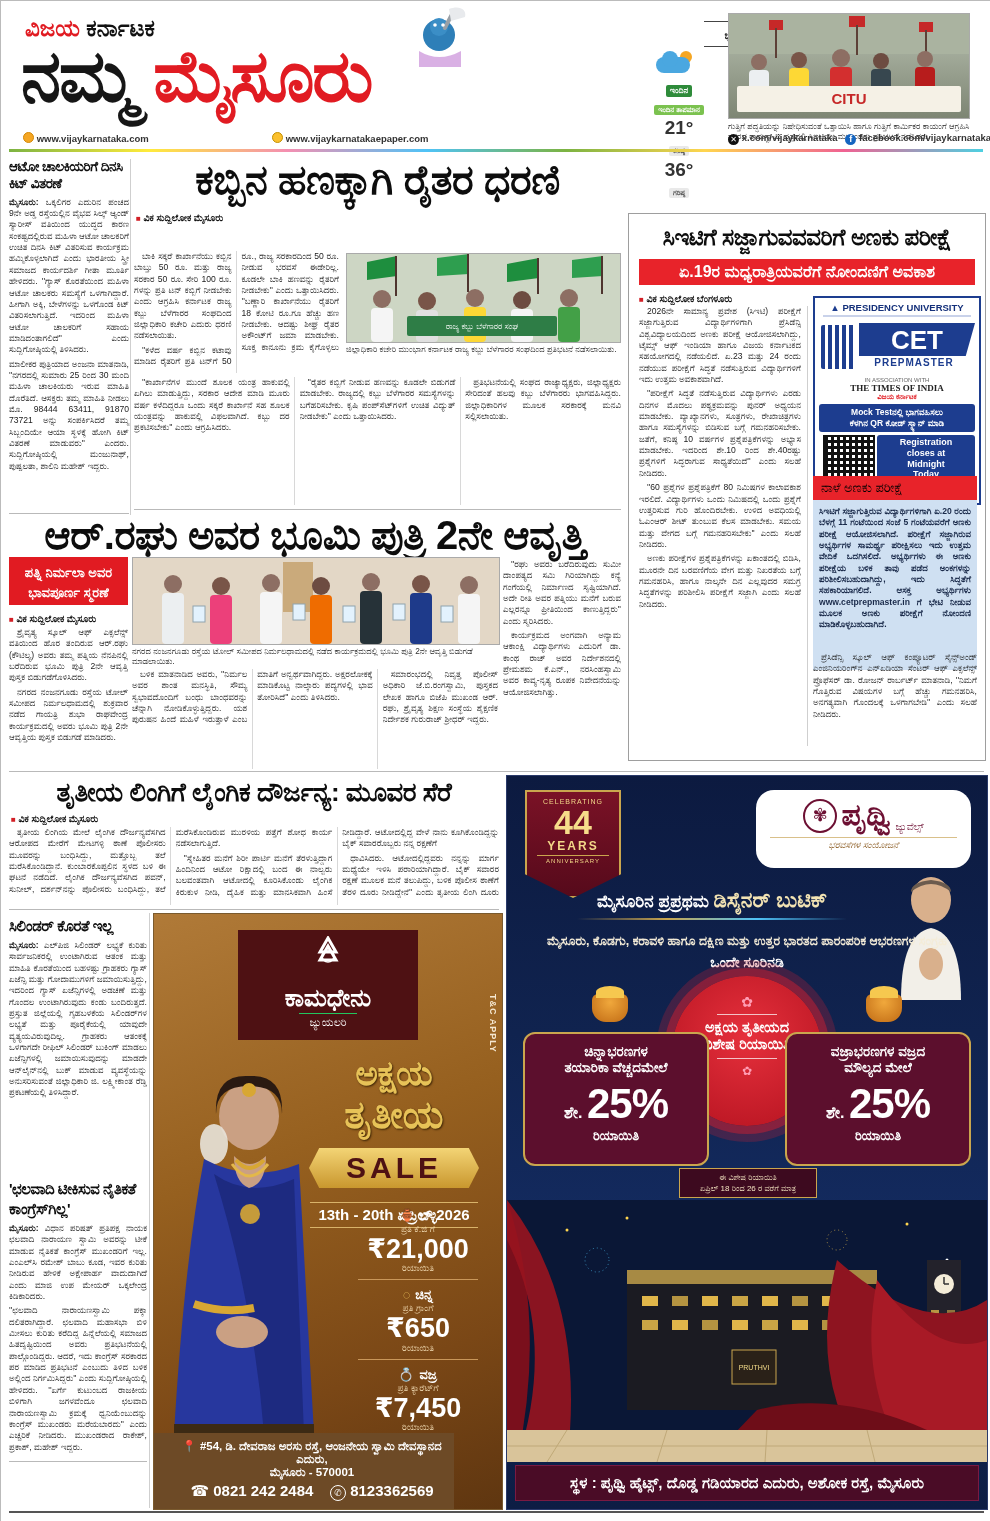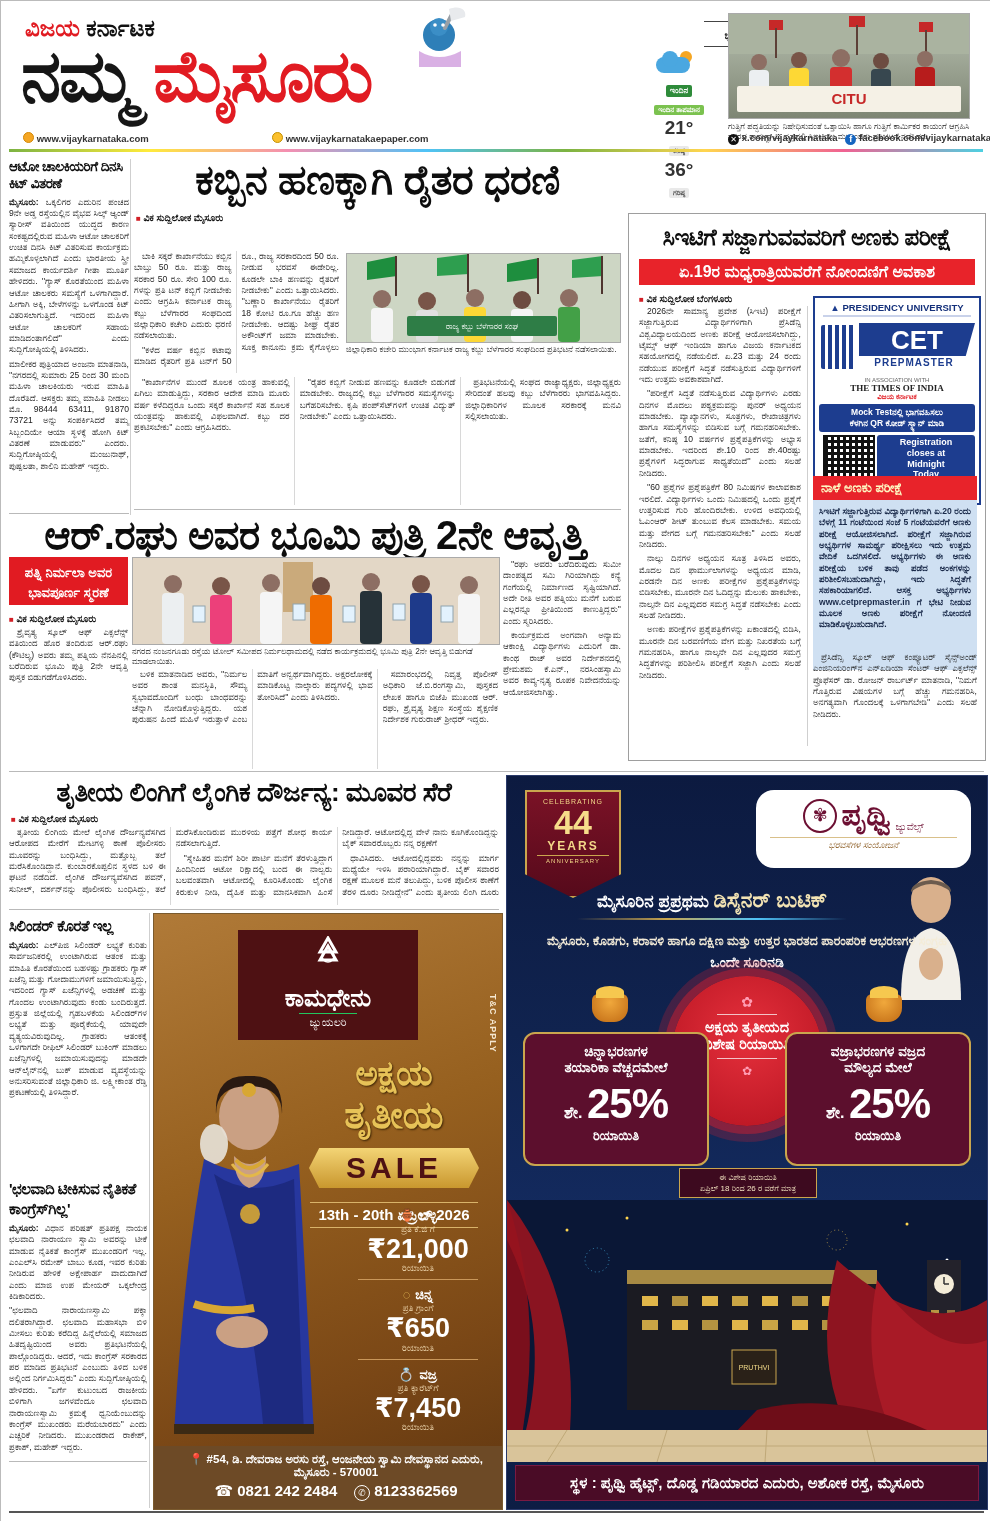--- a/index.html
+++ b/index.html
@@ -166,21 +166,20 @@
     <div class="headline" style="font-size:23px;text-align:center;margin-top:10px;">ಸಿಇಟಿಗೆ ಸಜ್ಜಾಗುವವವರಿಗೆ ಅಣಕು ಪರೀಕ್ಷೆ</div>
     <div style="margin:8px 10px 0 10px;background:#e8232a;color:#fff;font-size:16px;font-weight:bold;text-align:center;padding:4px 0;">ಏ.19ರ ಮಧ್ಯರಾತ್ರಿಯವರೆಗೆ ನೋಂದಣಿಗೆ ಅವಕಾಶ</div>
     <div class="byline" style="margin:8px 0 3px 10px;">
       <span class="sq">■</span>
       <span>ವಿಕ ಸುದ್ದಿಲೋಕ ಬೆಂಗಳೂರು</span>
     </div>
     <div class="abs k" style="left:10px;top:92px;width:162px;height:440px;overflow:hidden;">
       <p>2026ನೇ ಸಾಮಾನ್ಯ ಪ್ರವೇಶ (ಸಿಇಟಿ) ಪರೀಕ್ಷೆಗೆ ಸಜ್ಜಾಗುತ್ತಿರುವ ವಿದ್ಯಾರ್ಥಿಗಳಿಗಾಗಿ ಪ್ರೆಸಿಡೆನ್ಸಿ ವಿಶ್ವವಿದ್ಯಾಲಯದಿಂದ ಅಣಕು ಪರೀಕ್ಷೆ ಆಯೋಜಿಸಲಾಗಿದ್ದು, ಟೈಮ್ಸ್ ಆಫ್ ಇಂಡಿಯಾ ಹಾಗೂ ವಿಜಯ ಕರ್ನಾಟಕದ ಸಹಯೋಗದಲ್ಲಿ ನಡೆಯಲಿದೆ. ಏ.23 ಮತ್ತು 24 ರಂದು ನಡೆಯುವ ಪರೀಕ್ಷೆಗೆ ಸಿದ್ಧತೆ ನಡೆಸುತ್ತಿರುವ ವಿದ್ಯಾರ್ಥಿಗಳಿಗೆ ಇದು ಉತ್ತಮ ಅವಕಾಶವಾಗಿದೆ.</p>
       <p>''ಪರೀಕ್ಷೆಗೆ ಸಿದ್ಧತೆ ನಡೆಸುತ್ತಿರುವ ವಿದ್ಯಾರ್ಥಿಗಳು ಎರಡು ದಿನಗಳ ಮೊದಲು ಪಠ್ಯಕ್ರಮವನ್ನು ಪುನರ್ ಅಧ್ಯಯನ ಮಾಡಬೇಕು. ವ್ಯಾಖ್ಯಾನಗಳು, ಸೂತ್ರಗಳು, ರೇಖಾಚಿತ್ರಗಳು ಹಾಗೂ ಸಮಸ್ಯೆಗಳನ್ನು ಬಿಡಿಸುವ ಬಗ್ಗೆ ಗಮನಹರಿಸಬೇಕು. ಜತೆಗೆ, ಕನಿಷ್ಠ 10 ವರ್ಷಗಳ ಪ್ರಶ್ನೆಪತ್ರಿಕೆಗಳನ್ನು ಅಭ್ಯಾಸ ಮಾಡಬೇಕು. ಇದರಿಂದ ಶೇ.10 ರಿಂದ ಶೇ.40ರಷ್ಟು ಪ್ರಶ್ನೆಗಳಿಗೆ ಸಿದ್ಧರಾಗುವ ಸಾಧ್ಯತೆಯಿದೆ'' ಎಂದು ಸಲಹೆ ನೀಡಿದರು.</p>
       <p>''60 ಪ್ರಶ್ನೆಗಳ ಪ್ರಶ್ನೆಪತ್ರಿಕೆಗೆ 80 ನಿಮಿಷಗಳ ಕಾಲಾವಕಾಶ ಇರಲಿದೆ. ವಿದ್ಯಾರ್ಥಿಗಳು ಒಂದು ನಿಮಿಷದಲ್ಲಿ ಒಂದು ಪ್ರಶ್ನೆಗೆ ಉತ್ತರಿಸುವ ಗುರಿ ಹೊಂದಿರಬೇಕು. ಉಳಿದ ಅವಧಿಯಲ್ಲಿ ಓಎಂಆರ್ ಶೀಟ್ ತುಂಬುವ ಕೆಲಸ ಮಾಡಬೇಕು. ಸಮಯ ಮತ್ತು ವೇಗದ ಬಗ್ಗೆ ಗಮನಹರಿಸಬೇಕು'' ಎಂದು ಸಲಹೆ ನೀಡಿದರು.</p>
-      <p>ನಾಲ್ಕು ದಿನಗಳ ಅಧ್ಯಯನ ಸೂತ್ರ ತಿಳಿಸಿದ ಅವರು, ಮೊದಲ ದಿನ ಫಾರ್ಮುಲಾಗಳನ್ನು ಅಧ್ಯಯನ ಮಾಡಿ, ಎರಡನೇ ದಿನ ಅಣಕು ಪರೀಕ್ಷೆಗಳ ಪ್ರಶ್ನೆಪತ್ರಿಕೆಗಳನ್ನು ಬಿಡಿಸಬೇಕು, ಮೂರನೇ ದಿನ ಓದಿದ್ದನ್ನು ಮೆಲುಕು ಹಾಕಬೇಕು, ನಾಲ್ಕನೇ ದಿನ ಎಲ್ಲವುದರ ಸಮಗ್ರ ಸಿದ್ಧತೆ ನಡೆಸಬೇಕು ಎಂದು ಸಲಹೆ ನೀಡಿದರು.</p>
       <p>ಅಣಕು ಪರೀಕ್ಷೆಗಳ ಪ್ರಶ್ನೆಪತ್ರಿಕೆಗಳನ್ನು ಏಕಾಂತದಲ್ಲಿ ಬಿಡಿಸಿ, ಮೂರನೇ ದಿನ ಬರವಣಿಗೆಯ ವೇಗ ಮತ್ತು ನಿಖರತೆಯ ಬಗ್ಗೆ ಗಮನಹರಿಸಿ, ಹಾಗೂ ನಾಲ್ಕನೇ ದಿನ ಎಲ್ಲವುದರ ಸಮಗ್ರ ಸಿದ್ಧತೆಗಳನ್ನು ಪರಿಶೀಲಿಸಿ ಪರೀಕ್ಷೆಗೆ ಸಜ್ಜಾಗಿ ಎಂದು ಸಲಹೆ ನೀಡಿದರು.</p>
     </div>
     <div class="abs vrule" style="left:178px;top:92px;height:440px;"></div>
 
     <div class="abs" style="left:184px;top:50px;width:164px;height:205px;border:2px solid #1d3d8f;background:#fff;text-align:center;margin-top:32px;">
       <div style="font-size:9.5px;font-weight:800;color:#14307a;margin-top:4px;">
         <span style="color:#1d3d8f;">▲</span>
         <span>PRESIDENCY UNIVERSITY</span>
       </div>
       <div style="height:2px;background:#c9d2ea;margin:2px 8px;"></div>
@@ -205,39 +204,40 @@
           <div>Registration</div>
             <div>closes at</div>
             <div>Midnight</div>
             <div>Today</div>
         </div>
       </div>
       <div style="color:#e11b22;font-weight:800;font-size:12px;margin-top:1px;">Mock Test- 20th April 2026</div>
     </div>
 
     <div class="abs" style="left:184px;top:262px;width:164px;">
-      <div style="background:#e8232a;color:#fef9c3;font-weight:bold;font-size:13px;padding:4px 8px;">ನಾಳೆ ಅಣಕು ಪರೀಕ್ಷೆ</div>
+      <div style="background:#e8232a;color:#000000;font-weight:normal;font-size:13px;padding:4px 8px;">ನಾಳೆ ಅಣಕು ಪರೀಕ್ಷೆ</div>
       <div class="k" style="background:#cfe0f2;padding:6px;font-weight:bold;color:#1a2a4a;height:158px;overflow:hidden;">ಸಿಇಟಿಗೆ ಸಜ್ಜಾಗುತ್ತಿರುವ ವಿದ್ಯಾರ್ಥಿಗಳಿಗಾಗಿ ಏ.20 ರಂದು ಬೆಳಗ್ಗೆ 11 ಗಂಟೆಯಿಂದ ಸಂಜೆ 5 ಗಂಟೆಯವರೆಗೆ ಅಣಕು ಪರೀಕ್ಷೆ ಆಯೋಜಿಸಲಾಗಿದೆ. ಪರೀಕ್ಷೆಗೆ ಸಜ್ಜಾಗಿರುವ ಅಭ್ಯರ್ಥಿಗಳ ಸಾಮರ್ಥ್ಯ ಪರೀಕ್ಷಿಸಲು ಇದು ಉತ್ತಮ ವೇದಿಕೆ ಒದಗಿಸಲಿದೆ. ಅಭ್ಯರ್ಥಿಗಳು ಈ ಅಣಕು ಪರೀಕ್ಷೆಯ ಬಳಿಕ ತಾವು ಪಡೆದ ಅಂಕಗಳನ್ನು ಪರಿಶೀಲಿಸಬಹುದಾಗಿದ್ದು, ಇದು ಸಿದ್ಧತೆಗೆ ಸಹಕಾರಿಯಾಗಲಿದೆ. ಆಸಕ್ತ ಅಭ್ಯರ್ಥಿಗಳು www.cetprepmaster.in ಗೆ ಭೇಟಿ ನೀಡುವ ಮೂಲಕ ಅಣಕು ಪರೀಕ್ಷೆಗೆ ನೋಂದಣಿ ಮಾಡಿಕೊಳ್ಳಬಹುದಾಗಿದೆ.</div>
     </div>
     <div class="abs k" style="left:184px;top:438px;width:164px;height:96px;overflow:hidden;">
       <p>ಪ್ರೆಸಿಡೆನ್ಸಿ ಸ್ಕೂಲ್ ಆಫ್ ಕಂಪ್ಯೂಟರ್ ಸೈನ್ಸ್‌ಅಂಡ್ ಎಂಜಿನಿಯರಿಂಗ್‌ನ ಎನ್‌ಏಡಿಯಾ ಸೆಂಟರ್ ಆಫ್ ಎಕ್ಸಲೆನ್ಸ್ ಪ್ರೊಫೆಸರ್ ಡಾ. ರೋಜನ್ ರಾರ್ಬರ್ಟ್ ಮಾತನಾಡಿ, ''ನಿಮಗೆ ಗೊತ್ತಿರುವ ವಿಷಯಗಳ ಬಗ್ಗೆ ಹೆಚ್ಚು ಗಮನಹರಿಸಿ, ಅನಗತ್ಯವಾಗಿ ಗೊಂದಲಕ್ಕೆ ಒಳಗಾಗಬೇಡಿ'' ಎಂದು ಸಲಹೆ ನೀಡಿದರು.</p>
     </div>
   </div>
 
   <div class="abs headline" style="left:8px;top:512px;width:612px;font-size:40px;text-align:center;">ಆರ್.ರಘು ಅವರ ಭೂಮಿ ಪುತ್ರಿ 2ನೇ ಆವೃತ್ತಿ ಬಿಡುಗಡೆ</div>
   <div class="abs" style="left:8px;top:556px;width:119px;height:48px;background:#e11b22;color:#fff;text-align:center;font-weight:bold;font-size:13px;line-height:1.5;padding-top:6px;box-sizing:border-box;">
     <div>ಪತ್ನಿ ನಿರ್ಮಲಾ ಅವರ</div>
     <div>ಭಾವಪೂರ್ಣ ಸ್ಮರಣೆ</div>
   </div>
   <div class="abs byline" style="left:8px;top:612px;">
     <span class="sq">■</span>
     <span>ವಿಕ ಸುದ್ದಿಲೋಕ ಮೈಸೂರು</span>
   </div>
   <div class="abs k" style="left:8px;top:626px;width:119px;height:142px;overflow:hidden;">
     <p>ಶ್ರೈವೃತ್ಯ ಸ್ಕೂಲ್ ಆಫ್ ಎಕ್ಸಲೆನ್ಸ್ ವತಿಯಿಂದ ಹೊರ ತಂದಿರುವ ಆರ್.ರಘು (ಕೌಟಿಲ್ಯ) ಅವರು ತಮ್ಮ ಪತ್ನಿಯ ನೆನಪಿನಲ್ಲಿ ಬರೆದಿರುವ ಭೂಮಿ ಪುತ್ರಿ 2ನೇ ಆವೃತ್ತಿ ಪುಸ್ತಕ ಬಿಡುಗಡೆಗೊಳಿಸಿದರು.</p>
+    <p>ನಗರದ ನಂಜನಗೂಡು ರಸ್ತೆಯ ಟೋಲ್ ಸಮೀಪದ ನಿರ್ಮಲಧಾಮದಲ್ಲಿ ಶುಕ್ರವಾರ ನಡೆದ ಗಾಯತ್ರಿ ಶುಭಾ ರಾಘವೇಂದ್ರ ಕಾರ್ಯಕ್ರಮದಲ್ಲಿ ಅವರು ಭೂಮಿ ಪುತ್ರಿ 2ನೇ ಆವೃತ್ತಿಯ ಪುಸ್ತಕ ಬಿಡುಗಡೆ ಮಾಡಿದರು.</p>
   </div>
   <div class="abs photo" style="left:131px;top:556px;width:366px;height:86px;background:linear-gradient(180deg,#e8ddd0,#cdbfae);">
     <svg width="366" height="86" viewBox="0 0 366 86">
       <rect width="366" height="86" fill="#e3d7c6"></rect>
       <rect x="150" y="4" width="30" height="50" fill="#b98c4a" opacity="0.6"></rect>
       <circle cx="40" cy="26" r="9" fill="#8d6e63"></circle>
         <rect x="29" y="35" width="22" height="51" rx="4" fill="#eceff1"></rect>
       <circle cx="88" cy="28" r="9" fill="#795548"></circle>
         <rect x="77" y="37" width="22" height="49" rx="4" fill="#ec407a"></rect>
       <circle cx="138" cy="25" r="9" fill="#8d6e63"></circle>
@@ -354,21 +354,21 @@
         <div style="height:1px;background:#c9975a;margin:5px 14px;"></div>
       </div>
       <div>
         <div><span style="color:#f0c75e;font-size:13px;">💍</span> <span style="font-weight:bold;font-size:13px;">ವಜ್ರ</span></div>
         <div style="font-size:9px;color:#f3ddb5;">ಪ್ರತಿ ಕ್ಯಾರೆಟ್‌ಗೆ</div>
         <div style="font-size:27px;font-weight:800;line-height:1.05;">₹7,450</div>
         <div style="font-size:9px;color:#f3ddb5;">ರಿಯಾಯಿತಿ</div>
       </div>
     </div>
 
-    <div class="abs" style="left:0;bottom:0;width:348px;background:#6d4a26;color:#fff;text-align:center;padding:6px 4px 8px 20px;box-sizing:border-box;">
+    <div class="abs" style="left:0;bottom:0;width:300px;background:#6d4a26;color:#fff;text-align:center;padding:6px 4px 8px 20px;box-sizing:border-box;">
       <div style="font-size:11.5px;font-weight:bold;">
         <span>📍</span>
         <span>#54, ಡಿ. ದೇವರಾಜ ಅರಸು ರಸ್ತೆ, ಆಂಜನೇಯ ಸ್ವಾಮಿ ದೇವಸ್ಥಾನದ ಎದುರು,</span>
       </div>
       <div style="font-size:11.5px;font-weight:bold;">ಮೈಸೂರು - 570001</div>
       <div style="font-size:15px;font-weight:800;margin-top:3px;">
         <span>☎</span>
         <span>0821 242 2484</span>
         &nbsp;&nbsp;
         <span style="display:inline-block;width:14px;height:14px;border:1.5px solid #fff;border-radius:50%;font-size:9px;line-height:14px;">✆</span>

